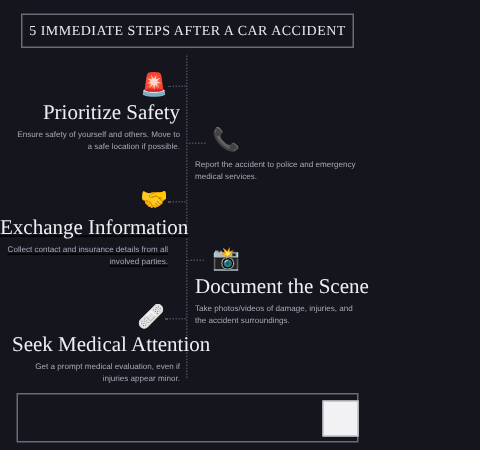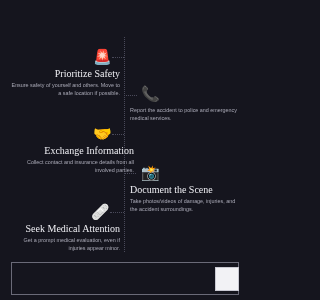--- a/index.html
+++ b/index.html
@@ -64,37 +64,37 @@
   .icon.i1 { left:92px;  top:49px; }
   .icon.i2 { left:140px; top:86px; }
   .icon.i3 { left:92px;  top:126px; }
   .icon.i4 { left:140px; top:165px; }
   .icon.i5 { left:90px;  top:204px; }
 
   
   .step { position:absolute; }
   .step .step-title {
     font-family:"Liberation Serif", serif;
-    font-size:10px;
+    font-size:14px;
     color:#eeeef3;
     margin-bottom:2px;
     white-space:nowrap;
   }
   .step .step-desc {
     font-size:5.4px;
     line-height:1.55;
     color:#a9a9b6;
   }
 
   .step.left  { text-align:right; }
   .step.right { text-align:left; }
 
   .step.s1 { left:8px;   top:68px;  width:112px; }
   .step.s2 { left:130px; top:106px; width:112px; }
-  .step.s3 { left:22px;   top:145px; width:112px; }
+  .step.s3 { left:0;   top:145px; width:112px;text-decoration:underline; }
   .step.s4 { left:130px; top:184px; width:112px; }
   .step.s5 { left:8px;   top:223px; width:112px; }
 
   
   .footer-box {
     position:absolute;
     left:11px; top:262px; width:228px; height:33px;
     border:1px solid #6a6a78;
   }
   .footer-logo {
@@ -103,20 +103,23 @@
     width:24px; height:24px;
     background:#f2f2f5;
     border:1px solid #c9c9d2;
   }
 </style>
 </head>
 <body>
 
 <div id="infographic">
 
+  <div class="title-box">
+    <div class="title-text">5 IMMEDIATE STEPS AFTER A CAR ACCIDENT</div>
+  </div>
 
   <div class="spine"></div>
 
   <div class="branch b1"></div>
   <div class="branch b2"></div>
   <div class="branch b3"></div>
   <div class="branch b4"></div>
   <div class="branch b5"></div>
 
   <div class="icon i1">🚨</div>

